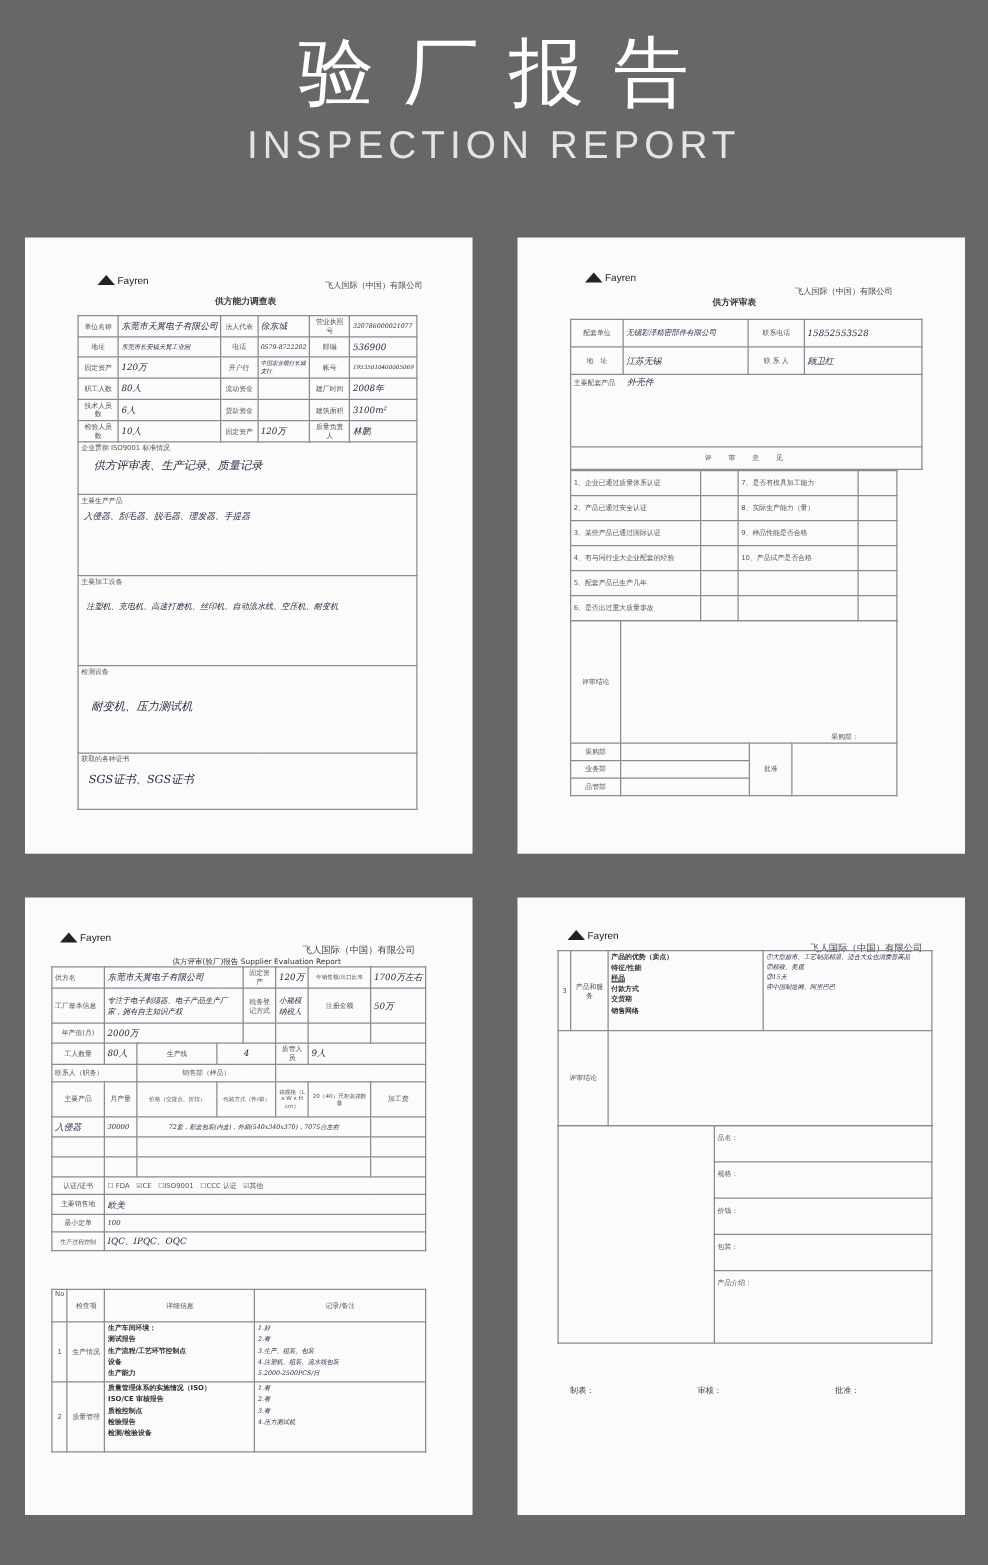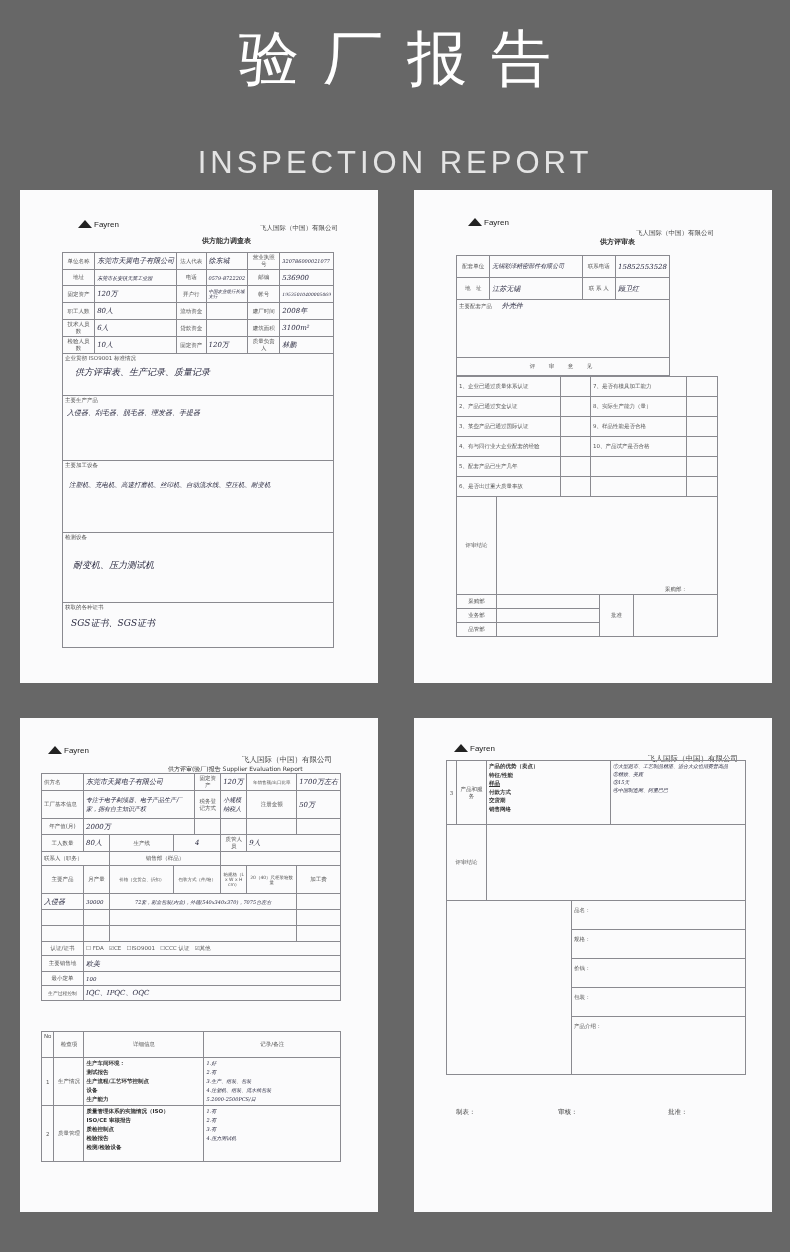--- a/index.html
+++ b/index.html
@@ -1,29 +1,29 @@
 <!DOCTYPE html>
 <html><head>
 <meta charset="utf-8">
 <style>
   * { box-sizing: border-box; margin: 0; padding: 0; }
   body { width: 790px; height: 1252px; background: #676767; font-family: "DejaVu Sans", sans-serif; position: relative; overflow: hidden; color: #333; }
   .hero-title { position: absolute; left: 0; width: 790px; top: 20px; text-align: center; color: #fff; font-size: 60px; letter-spacing: 24px; font-weight: 400; line-height: 76px; padding-left: 24px; }
-  .hero-sub { position: absolute; left: 0; width: 790px; top: 98px; text-align: center; color: #e4e4e4; font-family: "Liberation Sans", sans-serif; font-size: 31px; letter-spacing: 4px; font-weight: 300; margin-top: 47px; }
+  .hero-sub { position: absolute; left: 0; width: 790px; top: 98px; text-align: center; color: #e4e4e4; font-family: "Liberation Sans", sans-serif; font-size: 31px; letter-spacing: 4px; font-weight: 300; }
   .sheet { position: absolute; background: #fbfbfc; }
   .s1 { left: 20px; top: 190px; width: 358px; height: 493px; }
   .s2 { left: 414px; top: 190px; width: 358px; height: 493px; }
   .s3 { left: 20px; top: 718px; width: 358px; height: 494px; }
   .s4 { left: 414px; top: 718px; width: 358px; height: 494px; }
   .logo { position: absolute; display: flex; align-items: center; gap: 2px; }
   .logo .mark { width: 14px; height: 9px; position: relative; }
   .logo .mark::before { content: ""; position: absolute; left: 0; top: 0; border-left: 7px solid transparent; border-right: 7px solid transparent; border-bottom: 8px solid #222; }
   .logo .name { font-family: "Liberation Sans", sans-serif; font-size: 8px; color: #222; line-height: 8px; }
   .company { position: absolute; font-size: 6.5px; color: #444; }
-  .doc-title { position: absolute; font-size: 7px; color: #333; font-weight: bold; margin-left: 30px; }
+  .doc-title { position: absolute; font-size: 7px; color: #333; font-weight: bold; }
   table.form { position: absolute; border-collapse: collapse; font-size: 5.5px; color: #555; }
   table.form td { border: 1px solid #8a8a90; padding: 1px 2px; vertical-align: middle; }
   .lbl { text-align: center; color: #555; }
   .hw { font-family: "DejaVu Serif", serif; font-style: italic; color: #2a2a40; font-size: 7px; white-space: nowrap; overflow: hidden; }
   .hw-big { font-family: "DejaVu Serif", serif; font-style: italic; color: #2a2a40; font-size: 9px; }
   .sec-label { font-size: 5.5px; color: #555; display: block; }
   .bold { font-weight: bold; color: #333; }
   .sig { position: absolute; font-size: 6.5px; color: #444; }
 </style>
 </head>
@@ -125,21 +125,21 @@
 </div>
 
 <div class="sheet s2">
   <div class="logo" style="left:54px;top:28px;">
     <span class="mark"></span>
     <span class="name">Fayren</span>
   </div>
   <div class="company" style="left:222px;top:39px;">飞人国际（中国）有限公司</div>
   <div class="doc-title" style="left:156px;top:47px;">供方评审表</div>
 
-  <table class="form" style="left:42px;top:65px;width:214px;">
+  <table class="form" style="left:42px;top:65px;width:282px;">
     <tbody>
         <tr style="height:22px">
       <td class="lbl" style="width:42px">配套单位</td>
       <td class="hw" style="width:100px;font-size:6px">无锡彩泽精密部件有限公司</td>
       <td class="lbl" style="width:45px">联系电话</td>
       <td class="hw">15852553528</td>
     </tr>
     <tr style="height:22px">
       <td class="lbl">地　址</td>
       <td class="hw">江苏无锡</td>

